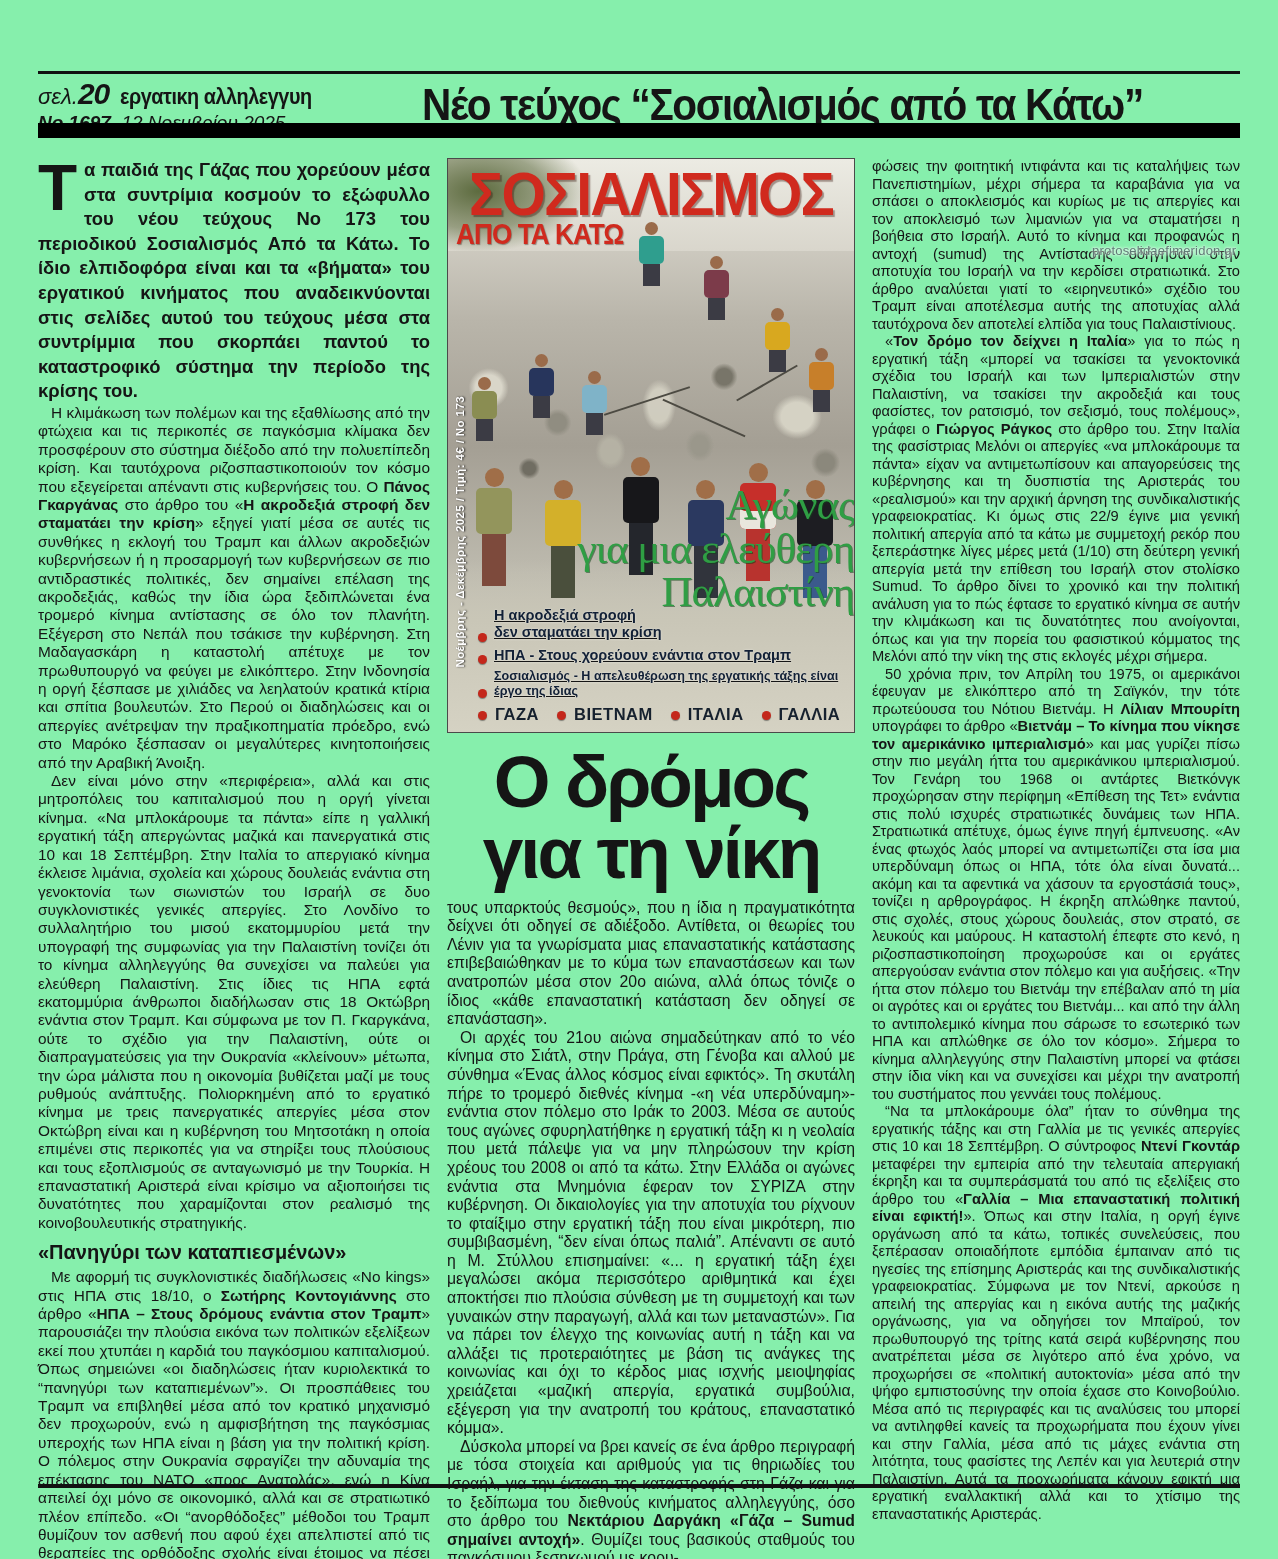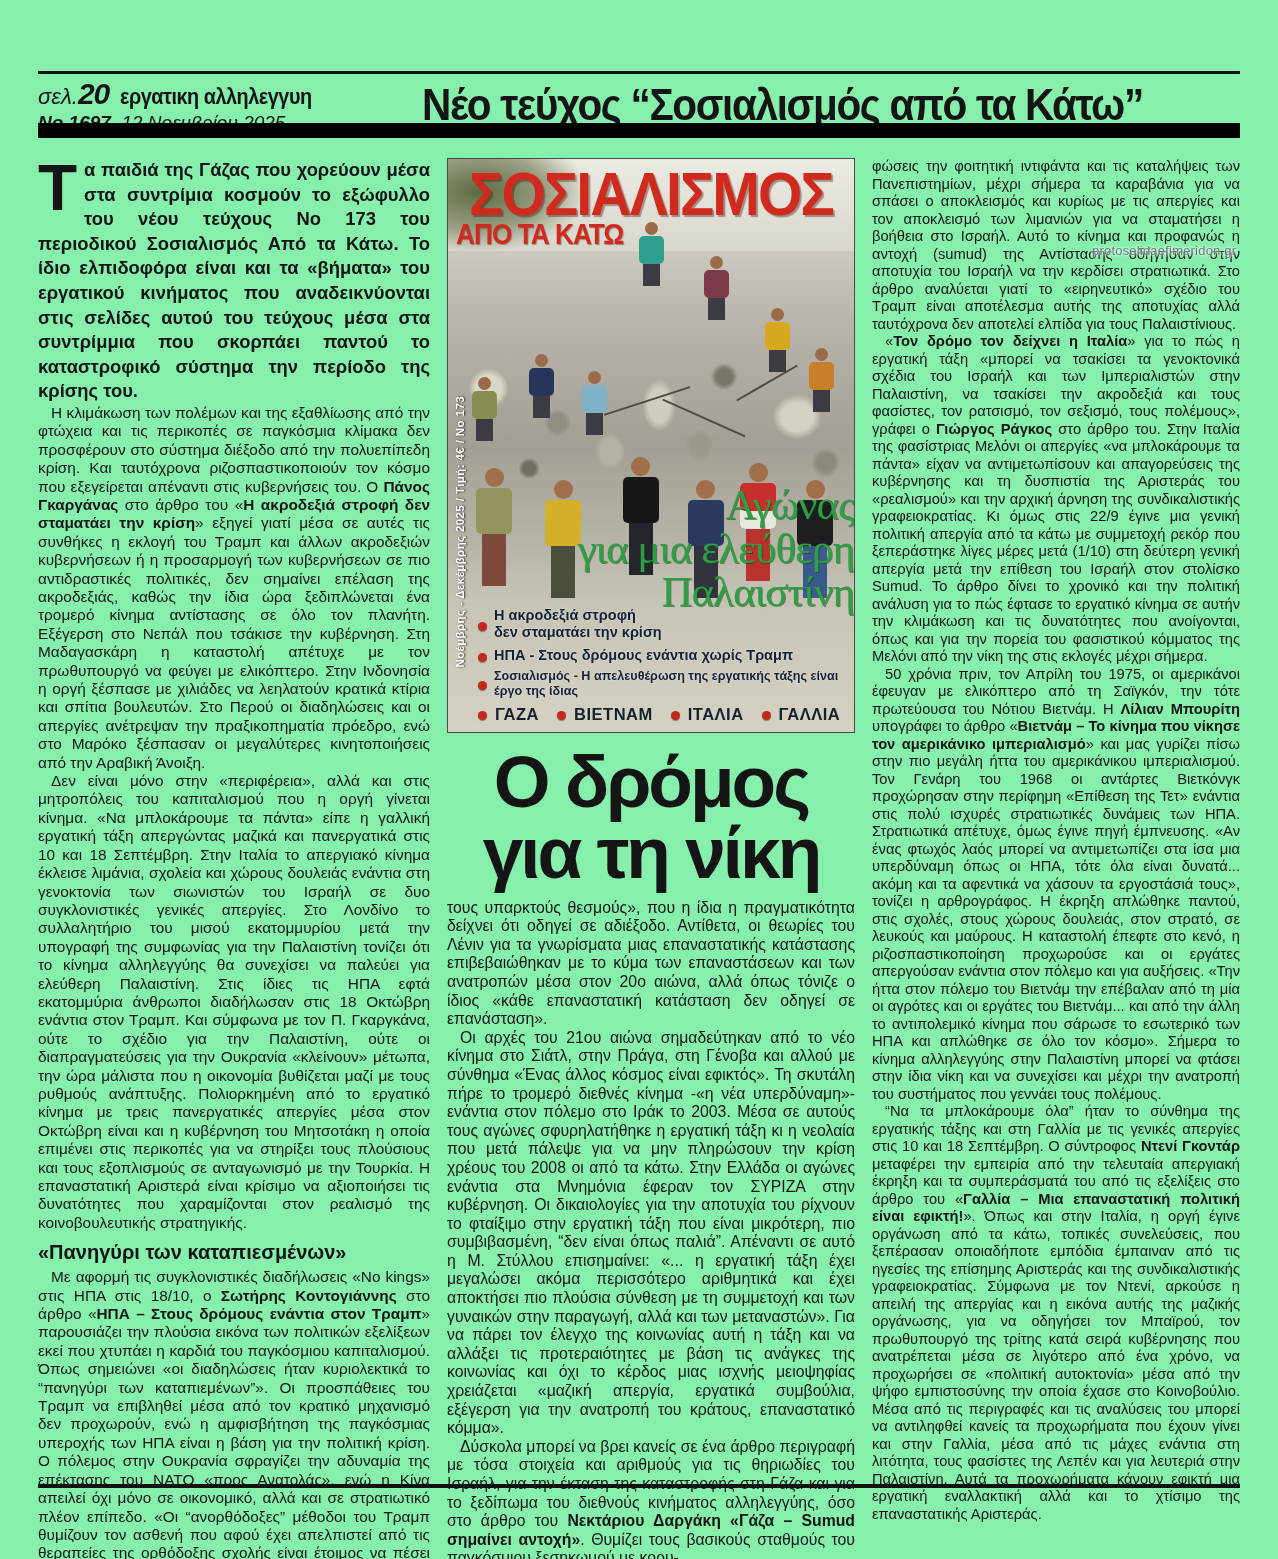--- a/index.html
+++ b/index.html
@@ -68,21 +68,21 @@
   .fig.big .torso{width:36px;height:46px;}
   .fig.big .legs{width:24px;height:52px;}
   .slogan{position:absolute;top:56.5%;left:0;width:100%;text-align:right;
           font-family:"Liberation Serif",serif;font-weight:normal;line-height:1.02;
           text-shadow:1px 1px 0 rgba(16,68,24,.55);}
   .slogan span{display:block;font-size:43px;letter-spacing:-1px;}
   .spine{position:absolute;left:3px;bottom:64px;writing-mode:vertical-rl;transform:rotate(180deg);
          font-size:11.5px;font-weight:bold;color:#fff;letter-spacing:.4px;
          text-shadow:0 1px 2px rgba(0,0,0,.85);white-space:nowrap;}
   .cov-bullets{position:absolute;left:30px;right:4px;bottom:8px;text-align:left;}
-  .cbrow{display:flex;align-items:center;margin-top:5px;}
+  .cbrow{display:flex;align-items:flex-end;margin-top:5px;text-decoration:underline;}
   .cdot{flex:none;width:9px;height:9px;border-radius:50%;background:#c4271b;margin:4px 7px 0 0;
         box-shadow:0 1px 1px rgba(0,0,0,.4);}
   .cbtxt{font-weight:bold;color:#122036;font-size:14.5px;line-height:1.18;white-space:pre-line;
          text-shadow:0 0 2px rgba(255,255,255,.6);}
   .cbtxt.small{font-size:12.6px;}
   .tags{display:flex;align-items:center;margin-top:7px;}
   .tag{font-weight:bold;color:#16212e;font-size:16.5px;letter-spacing:.5px;margin-right:18px;
        display:flex;align-items:center;}
   .tag .cdot{margin:1px 8px 0 0;}
   
@@ -213,21 +213,21 @@
       <div class="spine">Νοέμβρης - Δεκέμβρης 2025  /  Τιμή: 4€  /  Νο 173</div>
 
       <div class="cov-bullets">
         <div class="cbrow">
             <span class="cdot"></span>
             <span class="cbtxt">Η ακροδεξιά στροφή
 δεν σταματάει την κρίση</span>
           </div>
         <div class="cbrow">
             <span class="cdot"></span>
-            <span class="cbtxt">ΗΠΑ - Στους δρόμους ενάντια χωρίς Τραμπ</span>
+            <span class="cbtxt">ΗΠΑ - Στους χορεύουν ενάντια στον Τραμπ</span>
           </div>
         <div class="cbrow">
             <span class="cdot"></span>
             <span class="cbtxt small">Σοσιαλισμός - Η απελευθέρωση της εργατικής τάξης είναι έργο της ίδιας</span>
           </div>
         <div class="tags">
           <span class="tag">
               <span class="cdot"></span>
               <span>ΓΑΖΑ</span>
             </span>

